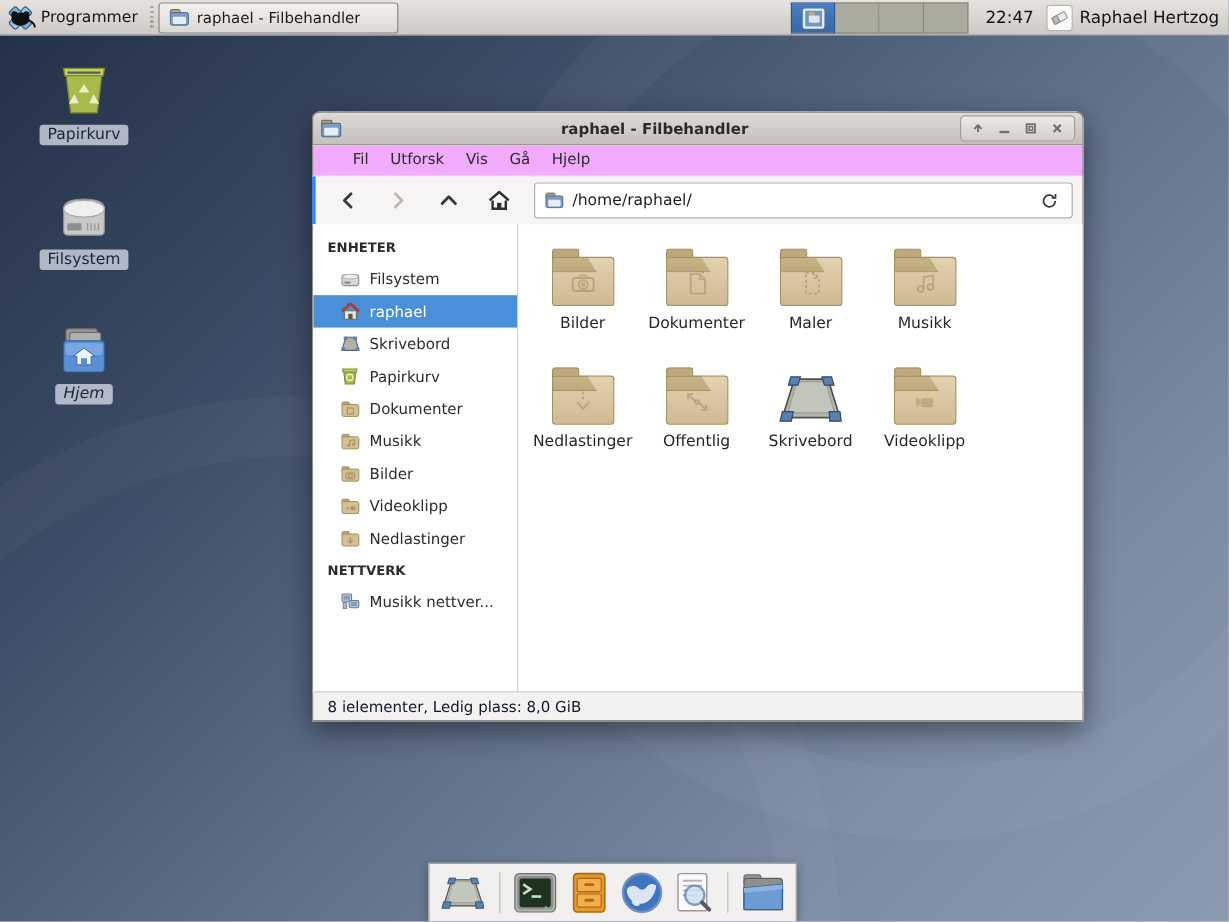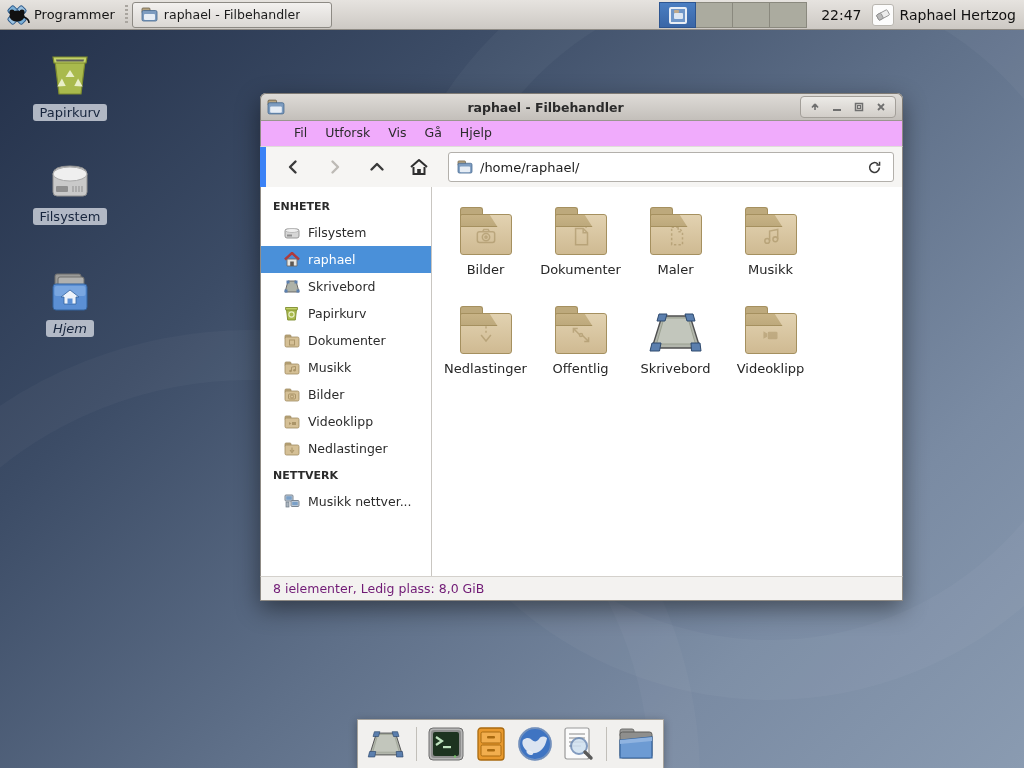--- a/index.html
+++ b/index.html
@@ -61,21 +61,21 @@
   .titlebar .wicon{width:18px;height:16px;margin-right:6px;flex:0 0 auto;}
   .title-text{flex:1;text-align:center;font-size:12.5px;font-weight:bold;color:#2a2a2a;}
   .win-buttons{display:flex;align-items:center;gap:4px;background:linear-gradient(#eceae7,#d2cec9);
     border:1px solid #a39f99;border-radius:4px;padding:2px 5px;height:22px;}
   .wbtn{width:18px;height:16px;display:flex;align-items:center;justify-content:center;}
 
   .menubar{height:26px;background:#f0abfc;border-left:1px solid #8f8b85;border-right:1px solid #8f8b85;
     display:flex;align-items:flex-start;padding-left:24px;border-bottom:1px solid #e0ddd9;}
   .menu-item{font-size:12.5px;color:#2c2c2c;padding:4px 9px;}
 
-  .toolbar{height:40px;background:#f6f5f3;border-left:6px solid #3b82f6;border-right:1px solid #8f8b85;
+  .toolbar{height:40px;background:#f6f5f3;border-left:3px solid #3b82f6;border-right:1px solid #8f8b85;
     display:flex;align-items:center;padding:0 8px;gap:4px;}
   .tool-btn{width:38px;height:30px;display:flex;align-items:center;justify-content:center;border-radius:3px;}
   .pathbar{flex:1;height:30px;margin-left:6px;background:#fff;border:1px solid #b3b0ab;border-radius:3px;
     display:flex;align-items:center;padding:0 8px;gap:7px;}
   .path-text{flex:1;font-size:13px;color:#1c1c1c;}
   .reload-btn{width:22px;height:22px;display:flex;align-items:center;justify-content:center;}
 
   .win-body{position:absolute;left:0;top:94px;right:0;bottom:25px;display:flex;
     border-left:1px solid #8f8b85;border-right:1px solid #8f8b85;background:#fff;}
   .sidebar{width:171px;background:#fff;border-right:1px solid #c9c6c1;overflow:hidden;padding-top:6px;}
@@ -95,21 +95,21 @@
     border:1px solid #a5905f;border-radius:2px 3px 3px 3px;position:relative;}
   .bigfolder::before{content:'';position:absolute;top:-8px;left:-1px;width:21px;height:8px;
     background:#bda97c;border:1px solid #a5905f;border-bottom:none;border-radius:3px 3px 0 0;}
   .bigfolder::after{content:'';position:absolute;top:-1px;left:-1px;width:36px;height:11px;
     background:linear-gradient(#c8b386,#bda97c);border:1px solid #a5905f;
     clip-path:polygon(0 0,78% 0,100% 100%,0 100%);border-radius:2px 0 0 0;}
   .emblem{position:absolute;left:50%;top:54%;transform:translate(-50%,-50%);opacity:0.55;}
 
   .statusbar{position:absolute;left:0;bottom:0;right:0;height:25px;background:#f3f2f0;
     border:1px solid #8f8b85;border-top:1px solid #d4d1cc;display:flex;align-items:center;padding-left:12px;}
-  .status-text{font-size:12.5px;color:#701a75;}
+  .status-text{font-size:12.5px;color:#0f172a;}
 
   
   .dock{position:absolute;left:357px;top:719px;width:307px;height:49px;background:#f1f0ee;
     border:1px solid #a5a29c;border-bottom:none;display:flex;align-items:center;padding:0 8px;gap:8px;
     box-shadow:0 2px 8px rgba(0,0,0,0.3);}
   .dock-sep{width:1px;height:34px;background:#c2bfb9;margin:0 2px;}
   .dock-item{width:40px;height:40px;display:flex;align-items:center;justify-content:center;}
 
   svg{display:block;}
 </style>

